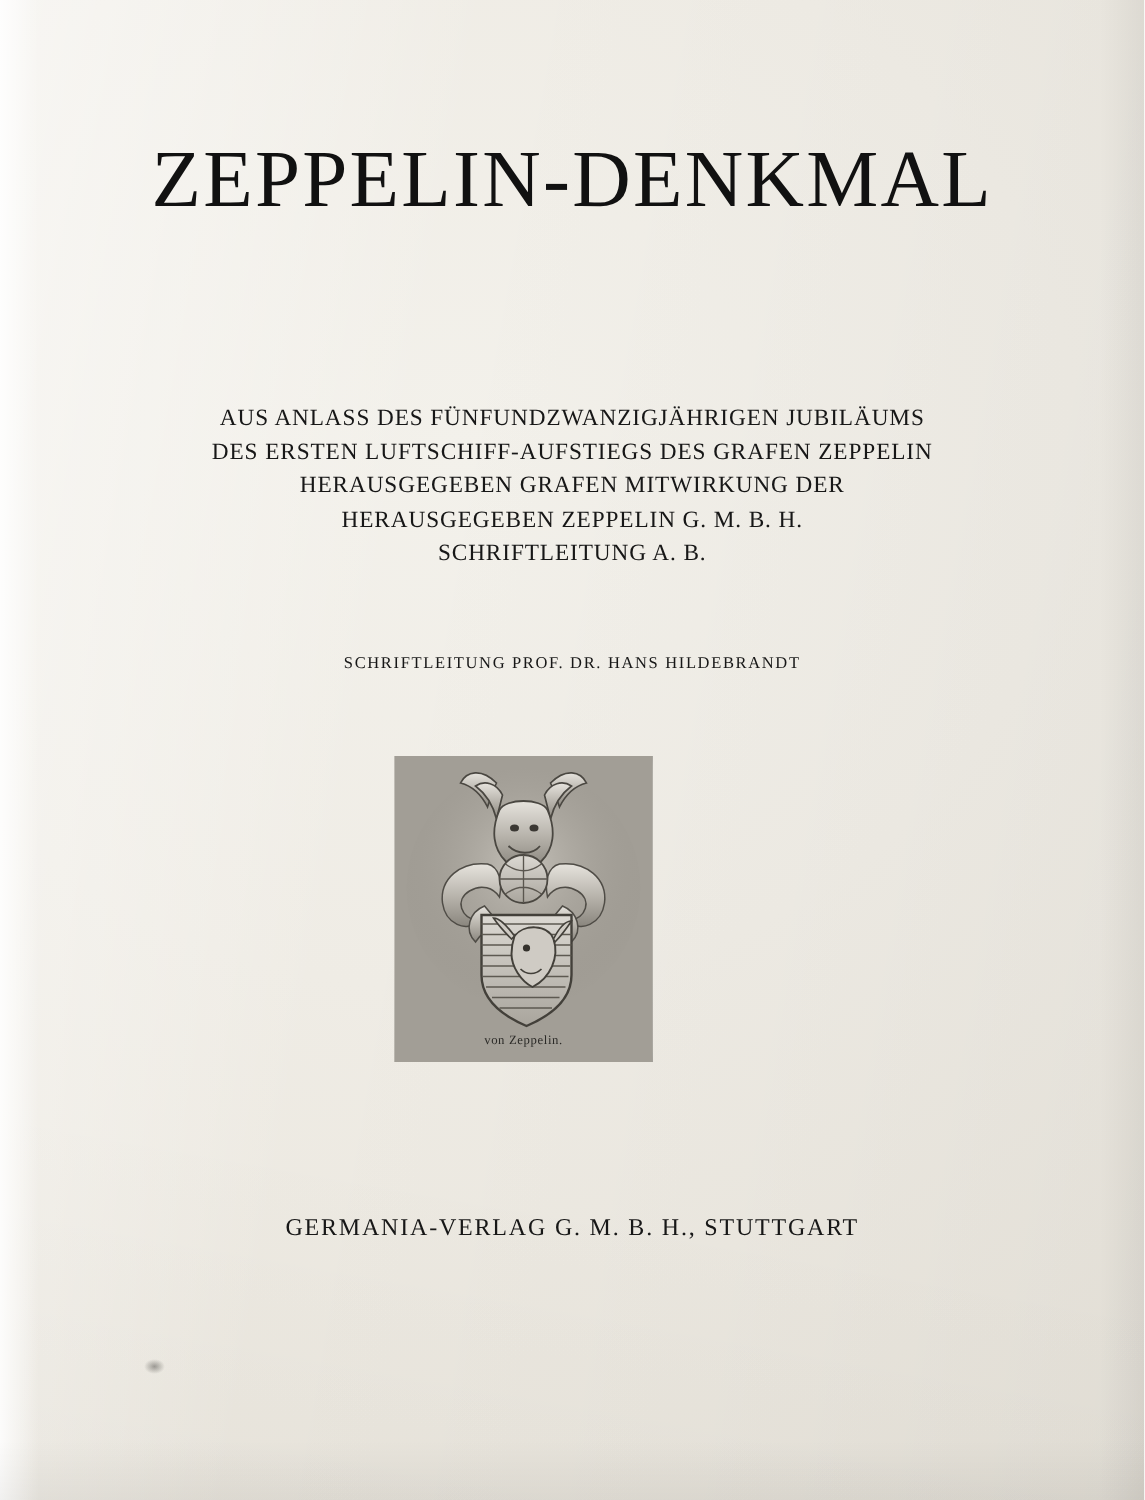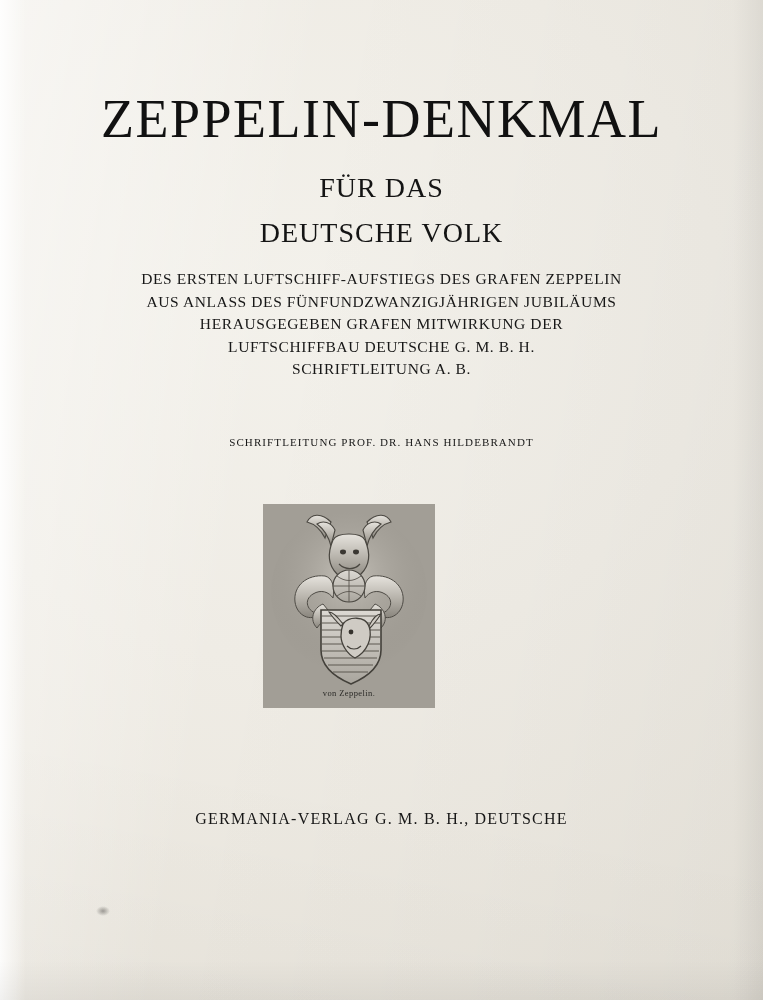--- a/index.html
+++ b/index.html
@@ -158,28 +158,26 @@
 <div class="page">
   <div class="page-grain"></div>
   <div class="edge-left"></div>
   <div class="edge-right"></div>
   <div class="edge-bottom"></div>
 
   <div class="content">
 
     <div class="title-main">ZEPPELIN-DENKMAL</div>
 
-    <div class="subtitle-1">FÜR DAS</div>
-    <div class="subtitle-2">DEUTSCHE VOLK</div>
 
     <div class="credits">
+      <div>AUS ANLASS DES FÜNFUNDZWANZIGJÄHRIGEN JUBILÄUMS</div>
       <div>DES ERSTEN LUFTSCHIFF-AUFSTIEGS DES GRAFEN ZEPPELIN</div>
-      <div>AUS ANLASS DES FÜNFUNDZWANZIGJÄHRIGEN JUBILÄUMS</div>
       <div>HERAUSGEGEBEN GRAFEN MITWIRKUNG DER</div>
-      <div>LUFTSCHIFFBAU DEUTSCHE G. M. B. H.</div>
+      <div>HERAUSGEGEBEN ZEPPELIN G. M. B. H.</div>
       <div>SCHRIFTLEITUNG A. B.</div>
     </div>
 
     <div class="editor-line">SCHRIFTLEITUNG PROF. DR. HANS HILDEBRANDT</div>
 
     <div class="crest-plate">
       <div class="crest-inner">
         <svg width="172" height="204" viewBox="0 0 172 204" xmlns="http://www.w3.org/2000/svg">
           <defs>
             <linearGradient id="gmetal" x1="0" y1="0" x2="0" y2="1">
@@ -249,17 +247,17 @@
               <path d="M84 142 C88 146 94 146 98 142" fill="none" stroke="#43403a" stroke-width="1.1"></path>
             </g>
           </g>
 
           <rect x="0" y="0" width="172" height="204" fill="none"></rect>
         </svg>
       </div>
       <div class="crest-caption">von Zeppelin.</div>
     </div>
 
-    <div class="publisher">GERMANIA-VERLAG G. M. B. H., DEUTSCHE</div>
+    <div class="publisher">GERMANIA-VERLAG G. M. B. H., STUTTGART</div>
 
     <div class="smudge"></div>
   </div>
 </div>
 
 </body></html>

